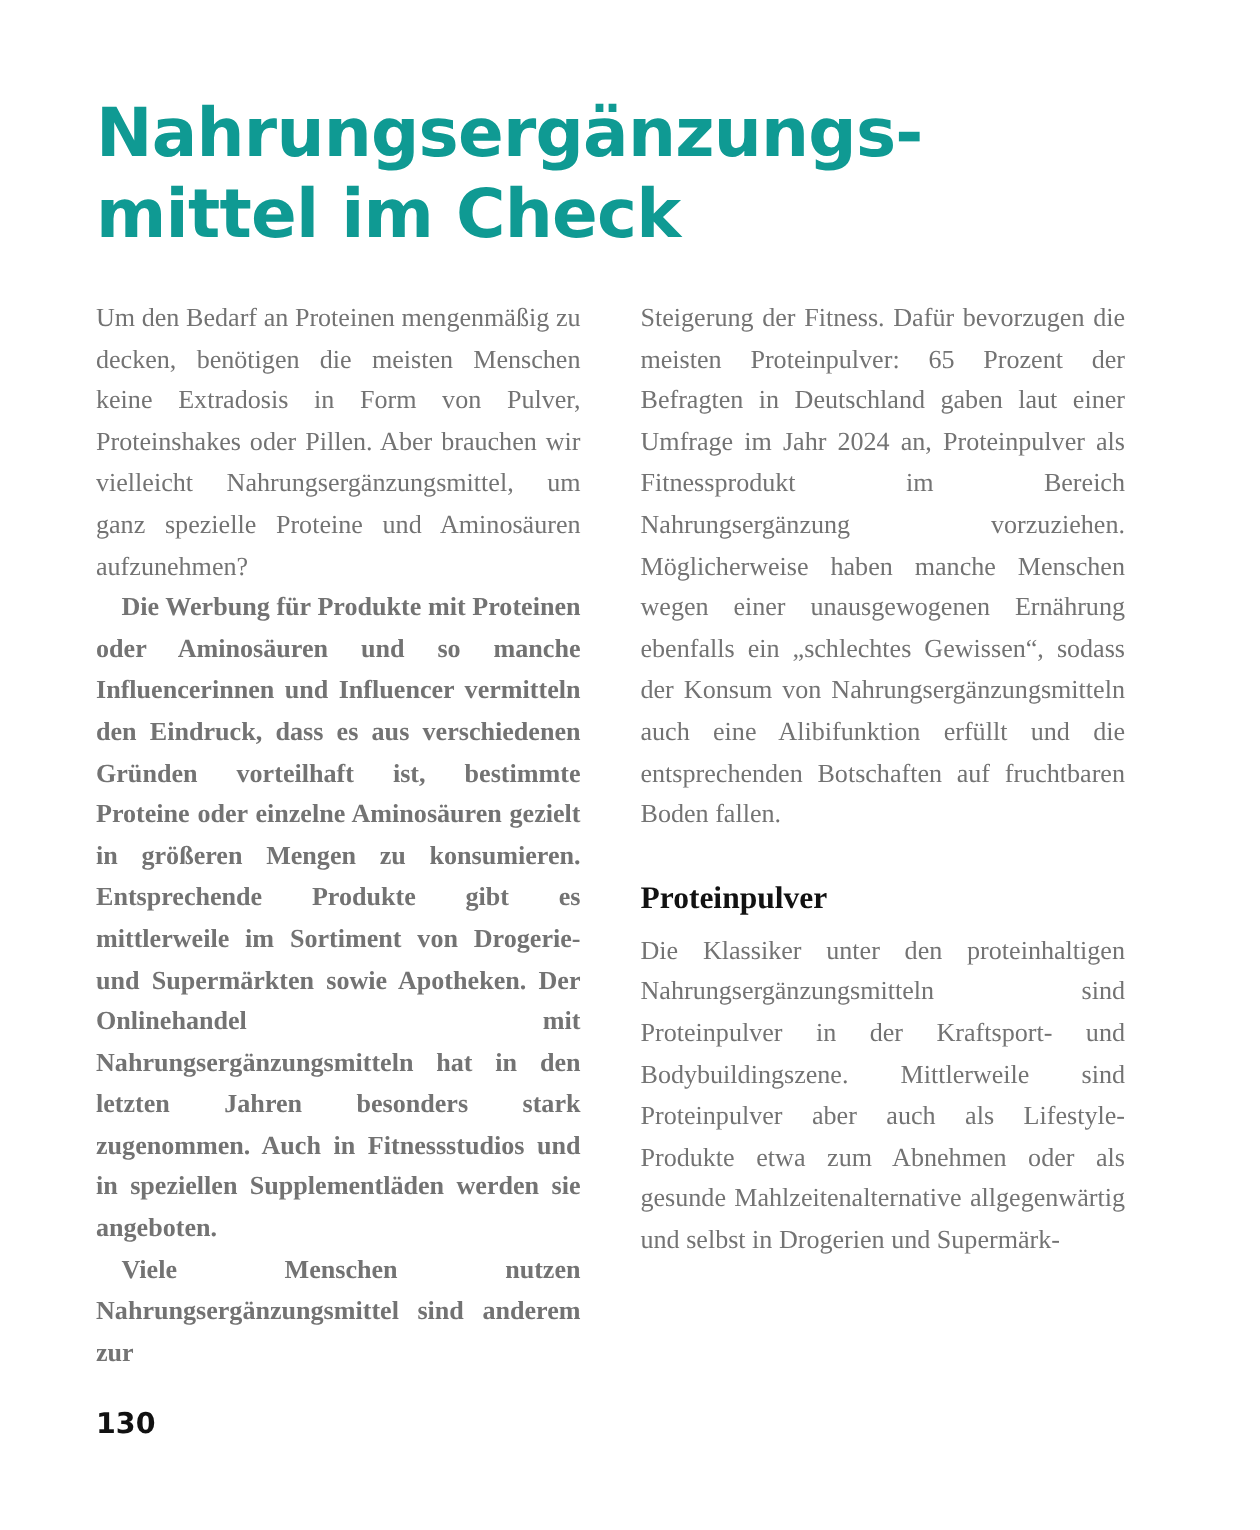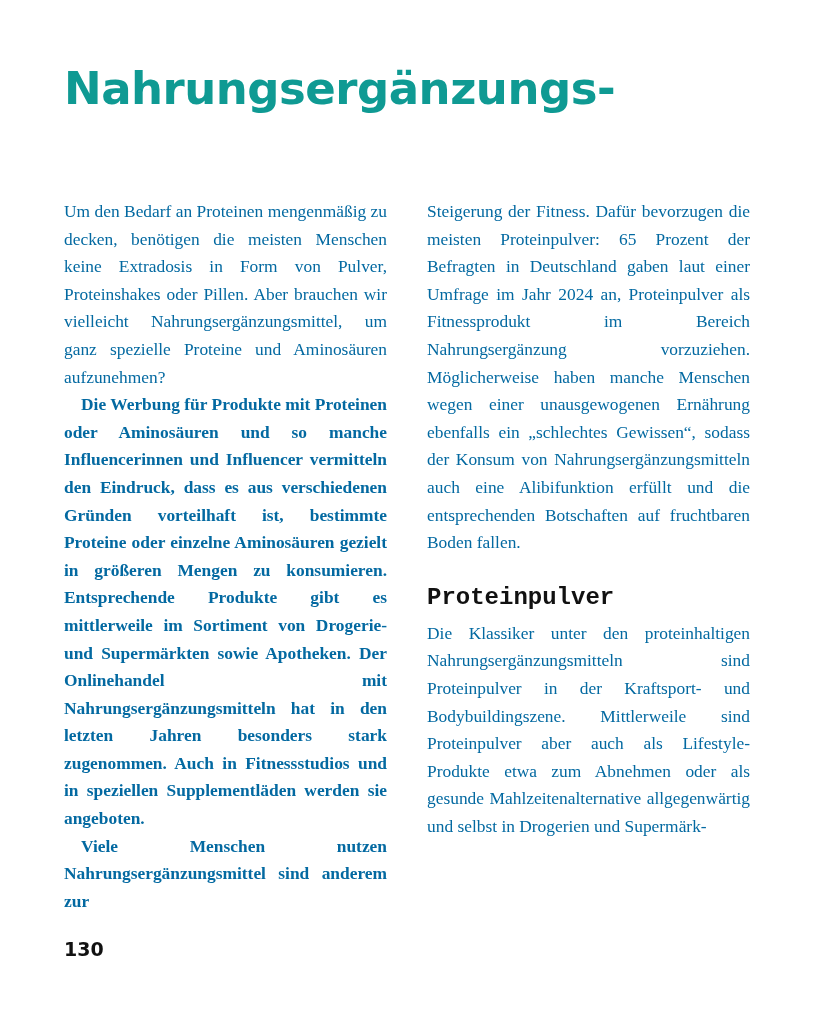--- a/index.html
+++ b/index.html
@@ -44,32 +44,32 @@
     display: flex;
     gap: 40px;
   }
   .col {
     width: 323px;
   }
   .col p {
     margin: 0;
     font-size: 17.4px;
     line-height: 27.6px;
-    color: #0369a1;
+    color: #737373;
     text-align: justify;
     text-justify: inter-word;
     hyphens: manual;
   }
   .col p.indent {
     text-indent: 17px;
   }
   .subhead {
-    font-family: Liberation Mono, monospace;
+    font-family: Liberation Serif, serif;
     font-weight: bold;
-    font-size: 24px;
+    font-size: 21px;
     line-height: 26px;
     color: #111111;
     margin: 0;
     padding-top: 28px;
     padding-bottom: 9px;
   }
   .col p + p {
     margin-top: 0;
     font-weight: bold;
   }
@@ -84,20 +84,21 @@
   }
 </style>
 </head>
 <body>
 
 <div class="page">
   <div class="page-inner">
 
     <h1 class="article-title">
       <span>Nahrungsergänzungs-</span><br>
+      <span>mittel im Check</span>
     </h1>
 
     <div class="columns">
 
       <div class="col">
         <p>Um den Bedarf an Proteinen mengenmäßig zu decken, benötigen die meisten Menschen keine Extradosis in Form von Pulver, Proteinshakes oder Pillen. Aber brauchen wir vielleicht Nahrungsergänzungsmittel, um ganz spezielle Proteine und Aminosäuren aufzunehmen?</p>
         <p class="indent">Die Werbung für Produkte mit Proteinen oder Aminosäuren und so manche Influencerinnen und Influencer vermitteln den Eindruck, dass es aus verschiedenen Gründen vorteilhaft ist, bestimmte Proteine oder einzelne Aminosäuren gezielt in größeren Mengen zu konsumieren. Entsprechende Produkte gibt es mittlerweile im Sortiment von Drogerie- und Supermärkten sowie Apotheken. Der Onlinehandel mit Nahrungsergänzungsmitteln hat in den letzten Jahren besonders stark zugenommen. Auch in Fitnessstudios und in speziellen Supplementläden werden sie angeboten.</p>
         <p class="indent">Viele Menschen nutzen Nahrungsergänzungsmittel sind anderem zur</p>
       </div>
 

